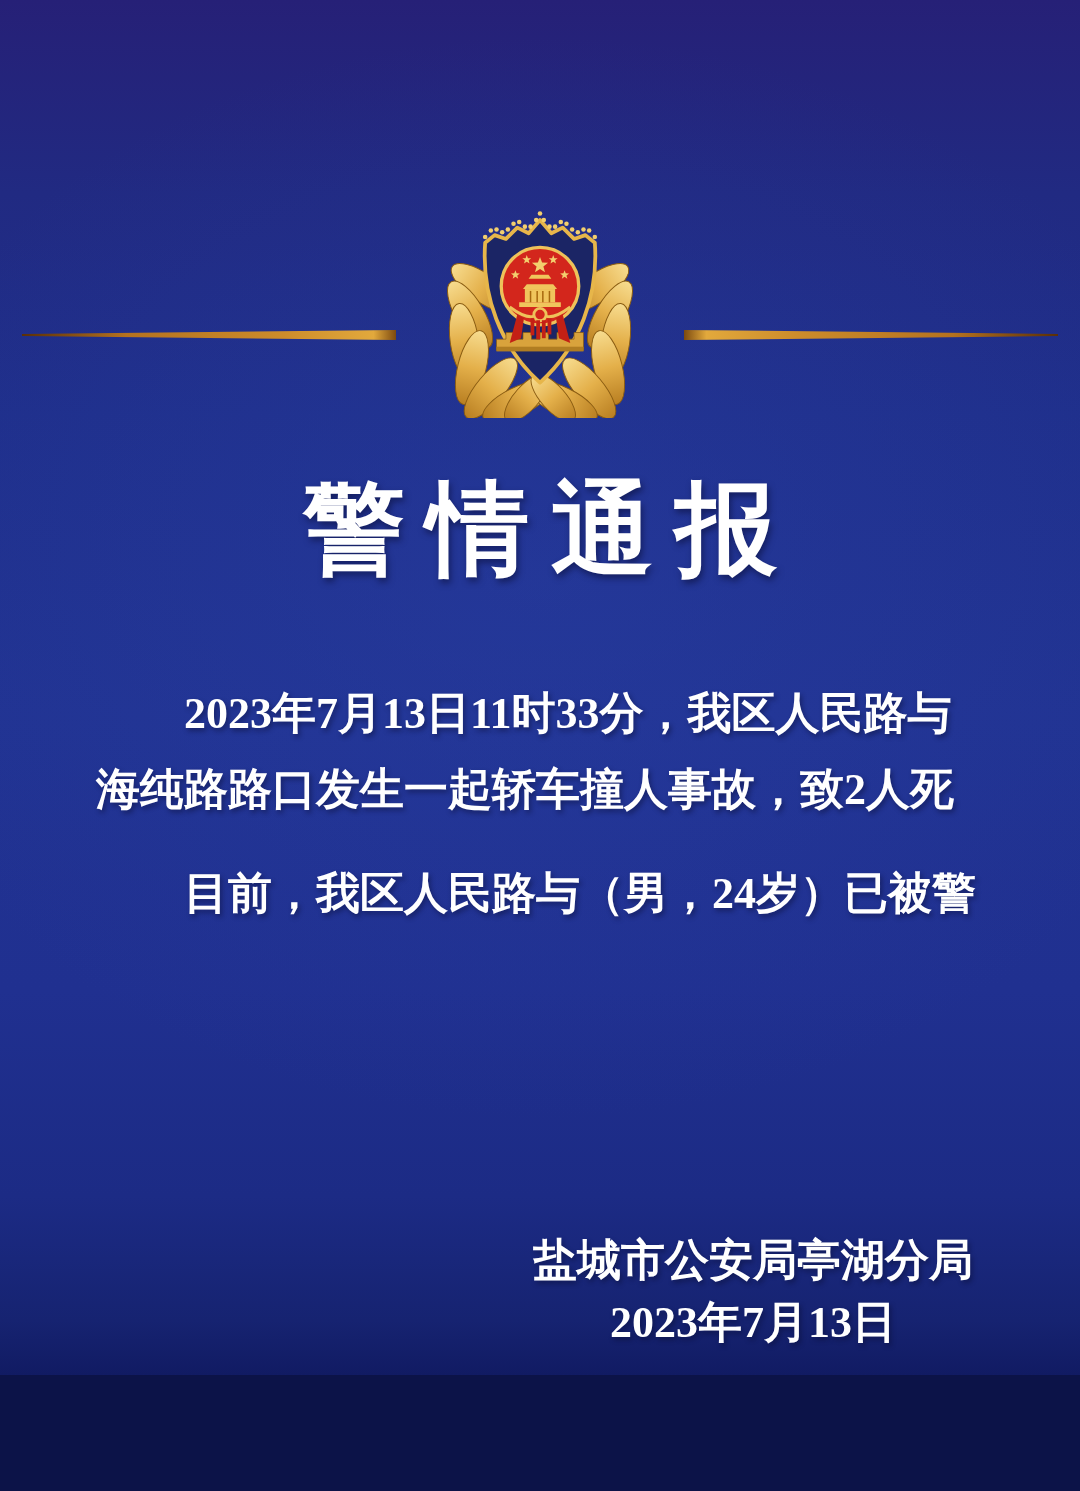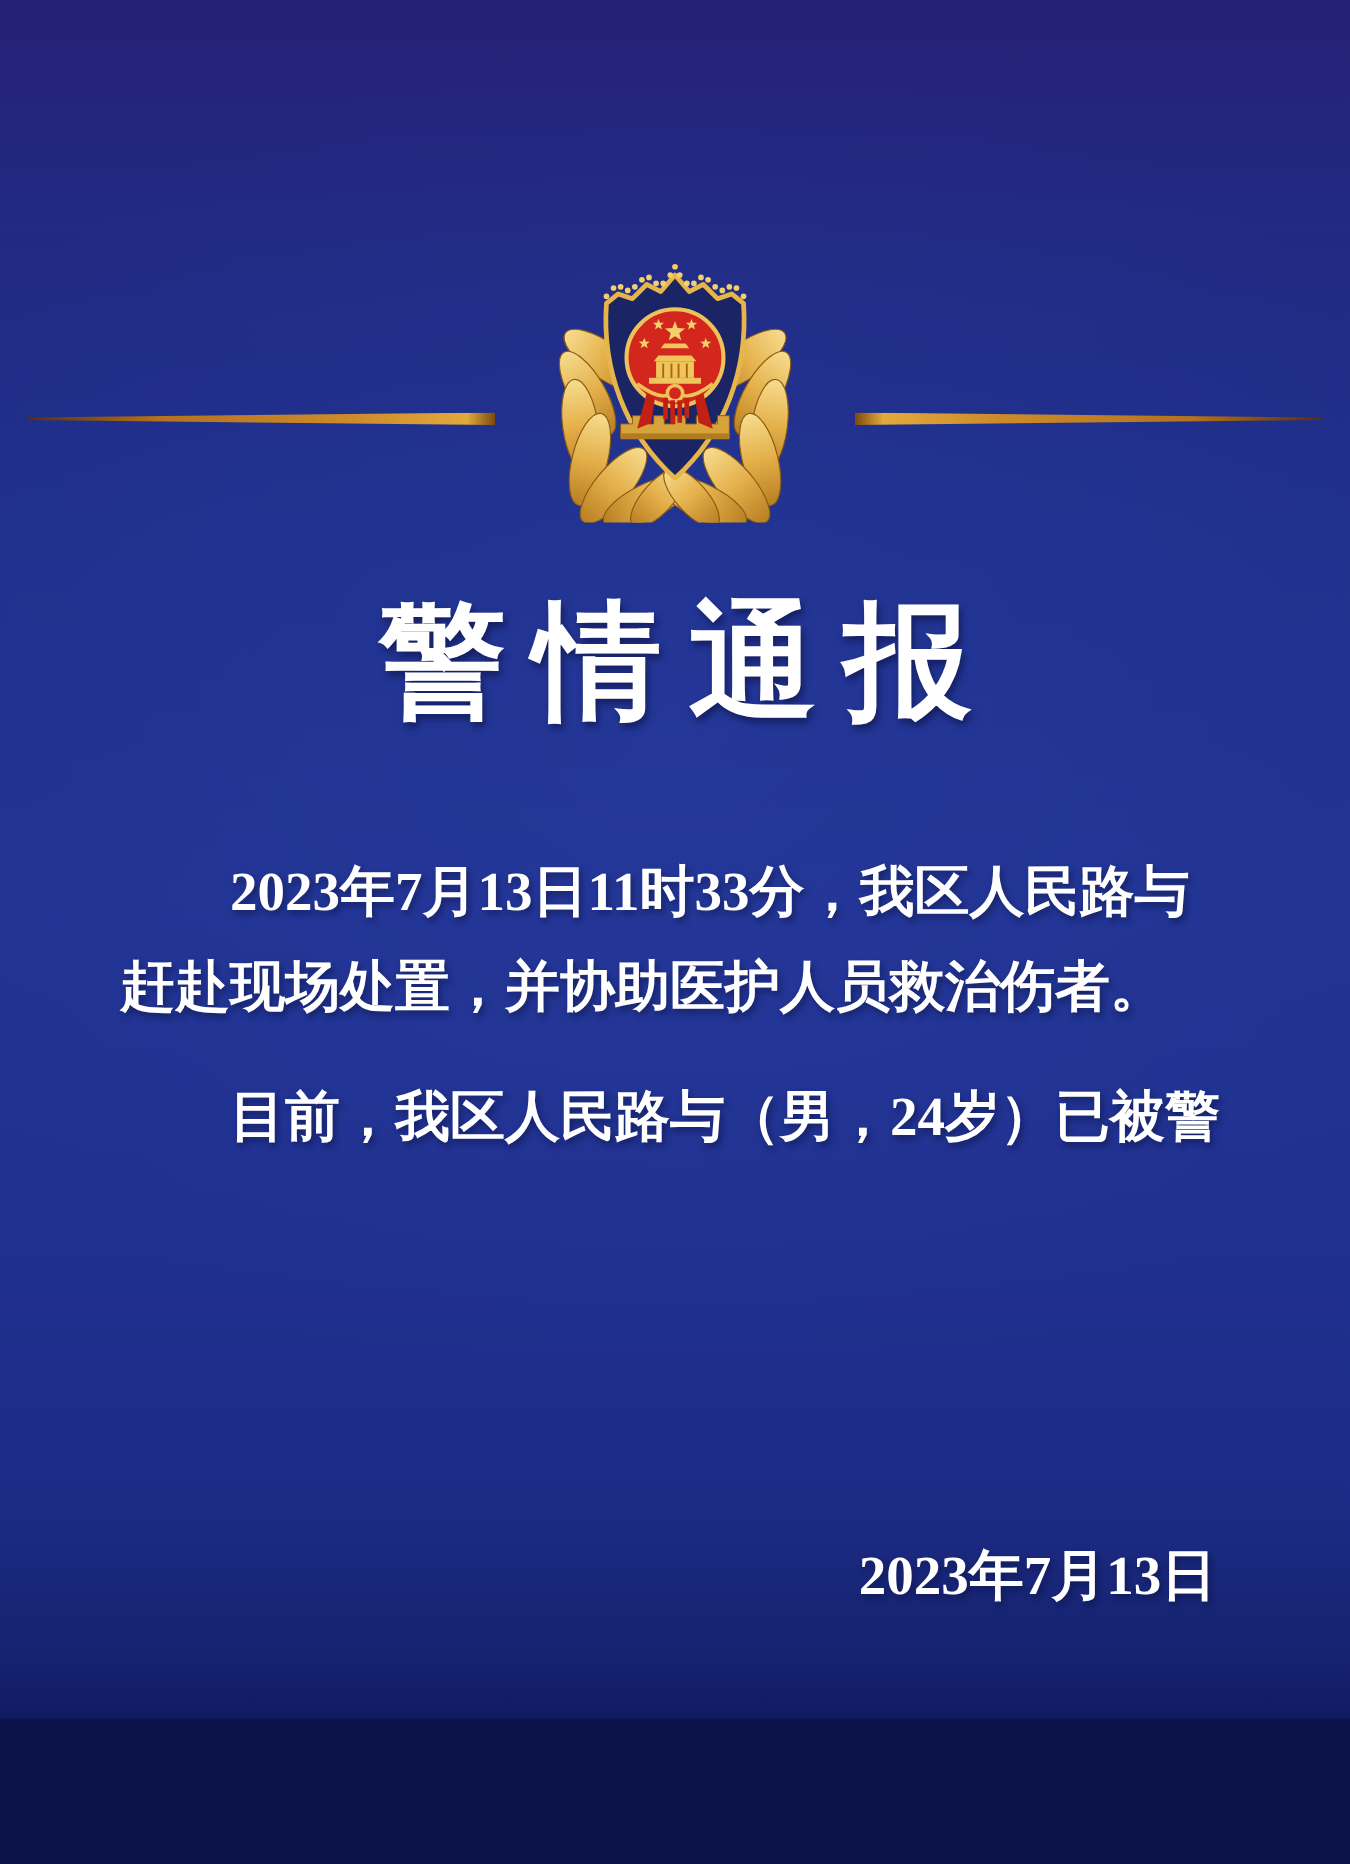--- a/index.html
+++ b/index.html
@@ -155,21 +155,22 @@
       <rect x="106" y="130" width="4" height="20"></rect>
       <rect x="112" y="130" width="4" height="19"></rect>
       <rect x="118" y="128" width="4" height="17"></rect>
     </g>
   </svg>
 
   <h1 class="title">警情通报</h1>
 
   <div class="body-text">
     <div class="body-line indent">2023年7月13日11时33分，我区人民路与</div>
-    <div class="body-line">赶赴现场处置，并协助医护人员救治伤者。</div>
+    <div class="body-line">海纯路路口发生一起轿车撞人事故，致2人死</div>
     <div class="body-line indent para2">目前，我区人民路与（男，24岁）已被警</div>
   </div>
 
   <div class="signature">
+    <div class="sig-line">盐城市公安局亭湖分局</div>
     <div class="sig-line">2023年7月13日</div>
   </div>
 
 </div>
 
 </body></html>

